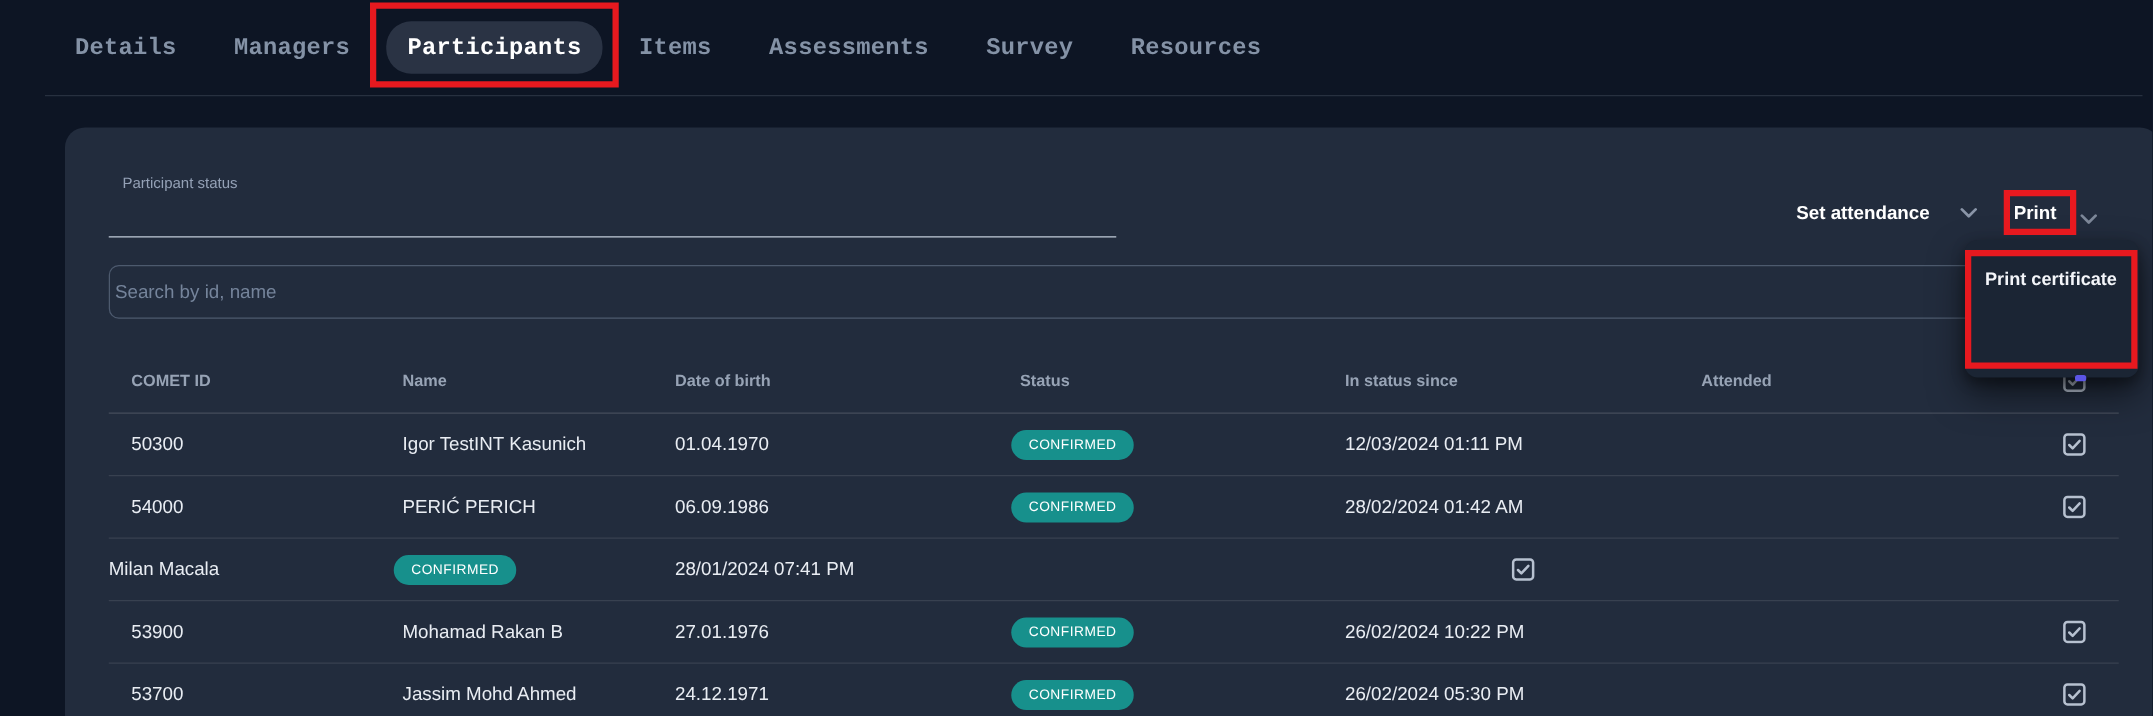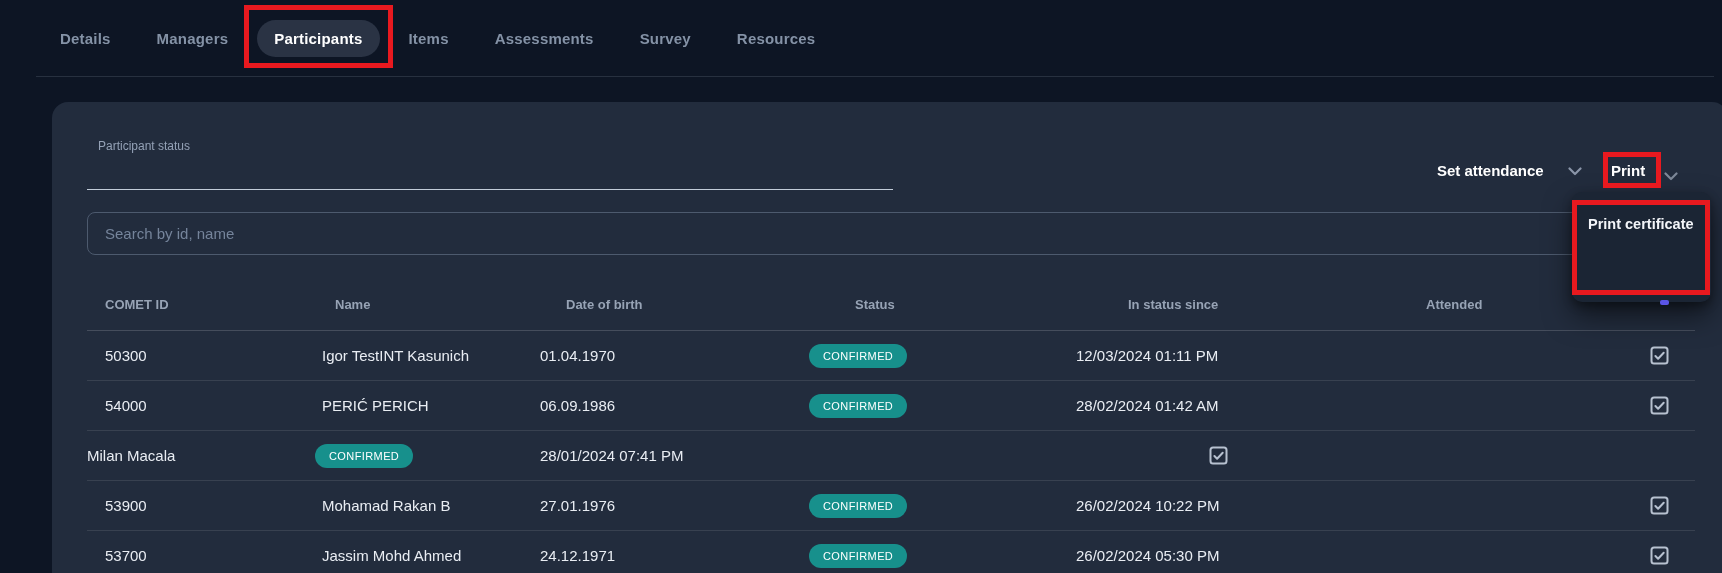--- a/index.html
+++ b/index.html
@@ -4,53 +4,53 @@
 <style>
   html,body { margin:0; padding:0; background:#0d1524; }
   .screen {
     position:relative; width:1722px; height:573px; overflow:hidden;
     background:#0d1524; font-family:"Liberation Sans", sans-serif;
     -webkit-font-smoothing:antialiased;
   }
 
   
   .tabs { position:absolute; left:60px; top:0; height:76px; display:flex; align-items:center; gap:46px; z-index:5; }
-  .tab { color:#8492a6; font-size:15px; font-weight:600; letter-spacing:.2px; white-space:nowrap; cursor:pointer; background:none; border:none; font-family:Liberation Sans, sans-serif; padding:0; }
+  .tab { color:#8492a6; font-size:19px; font-weight:600; letter-spacing:.2px; white-space:nowrap; cursor:pointer; background:none; border:none; font-family:Liberation Mono, monospace; padding:0; }
   .tab-wrap { position:relative; margin:0 -17px; }
   .tab.active { display:inline-block; background:#2a3344; color:#ffffff; font-weight:700; padding:10px 17px; border-radius:20px; }
   .tabs-divider { position:absolute; left:36px; right:8px; top:76px; height:1px; background:#27303f; }
 
   
   .ann { position:absolute; border:5px solid #e8191f; box-sizing:border-box; pointer-events:none; z-index:40; }
   .ann-participants { inset:-15px -13px -11px -13px; }
   .ann-print   { left:1551px; top:50px;  width:58px;  height:36px; }
   .ann-menu    { left:1572px; top:200px; width:138px; height:95px; }
 
   
   .card { position:absolute; left:52px; top:102px; width:1676px; height:471px; background:#222c3d; border-radius:16px 16px 0 0; overflow:hidden; }
 
   .ps-label { position:absolute; left:46px; top:37px; font-size:12px; color:#94a1b6; }
   .ps-select { position:absolute; left:35px; top:58px; width:806px; height:29px; border:none; border-bottom:1.5px solid #c2ccd9; cursor:pointer; }
 
   .search {
     position:absolute; left:35px; top:110px; width:1606px; height:43px; box-sizing:border-box;
     background:transparent; border:1px solid #4d5a6e; border-radius:8px;
-    color:#bef264; font-size:15px; font-family:inherit; padding:0 17px; outline:none;
+    color:#bef264; font-size:15px; font-family:inherit; padding:0 4px; outline:none;
   }
   .search::placeholder { color:#75849b; opacity:1; }
 
   .toolbar-btn { position:absolute; display:flex; align-items:center; background:none; border:none; padding:0; color:#ffffff; font-size:15px; font-weight:600; font-family:inherit; cursor:pointer; }
   .set-attendance { left:1385px; top:60px; gap:24px; }
   .print-btn { left:1559px; top:60px; }
   .print-chevron { position:absolute; left:1612px; top:65px; }
 
   
   .table { position:absolute; left:35px; top:176px; width:1608px; }
   .thead, .trow { display:grid; grid-template-columns:235px 218px 276px 260px 285px 262px 72px; align-items:center; }
-  .thead { height:52px; border-bottom:1px solid rgba(255,255,255,.16); color:#97a3b5; font-size:13px; font-weight:600;gap:13px; }
+  .thead { height:52px; border-bottom:1px solid rgba(255,255,255,.16); color:#97a3b5; font-size:13px; font-weight:600; }
   .trow  { height:49px; border-bottom:1px solid rgba(255,255,255,.10); color:#e9edf3; font-size:15px; font-weight:500; }
   .th:first-child, .td-id { padding-left:18px; }
   .badge { display:inline-block; color:#fff; font-size:11px; font-weight:400; letter-spacing:.4px; padding:6px 14px; border-radius:14px; margin-left:-7px; }
   .cb-cell { display:flex; justify-content:center; }
   .cb-cell svg { display:block; cursor:pointer; }
 
   
   .menu {
     position:absolute; left:1572px; top:192px; width:139px; height:110px; box-sizing:border-box; padding-top:8px;
     background:#1b2534; border-radius:10px; z-index:20;

